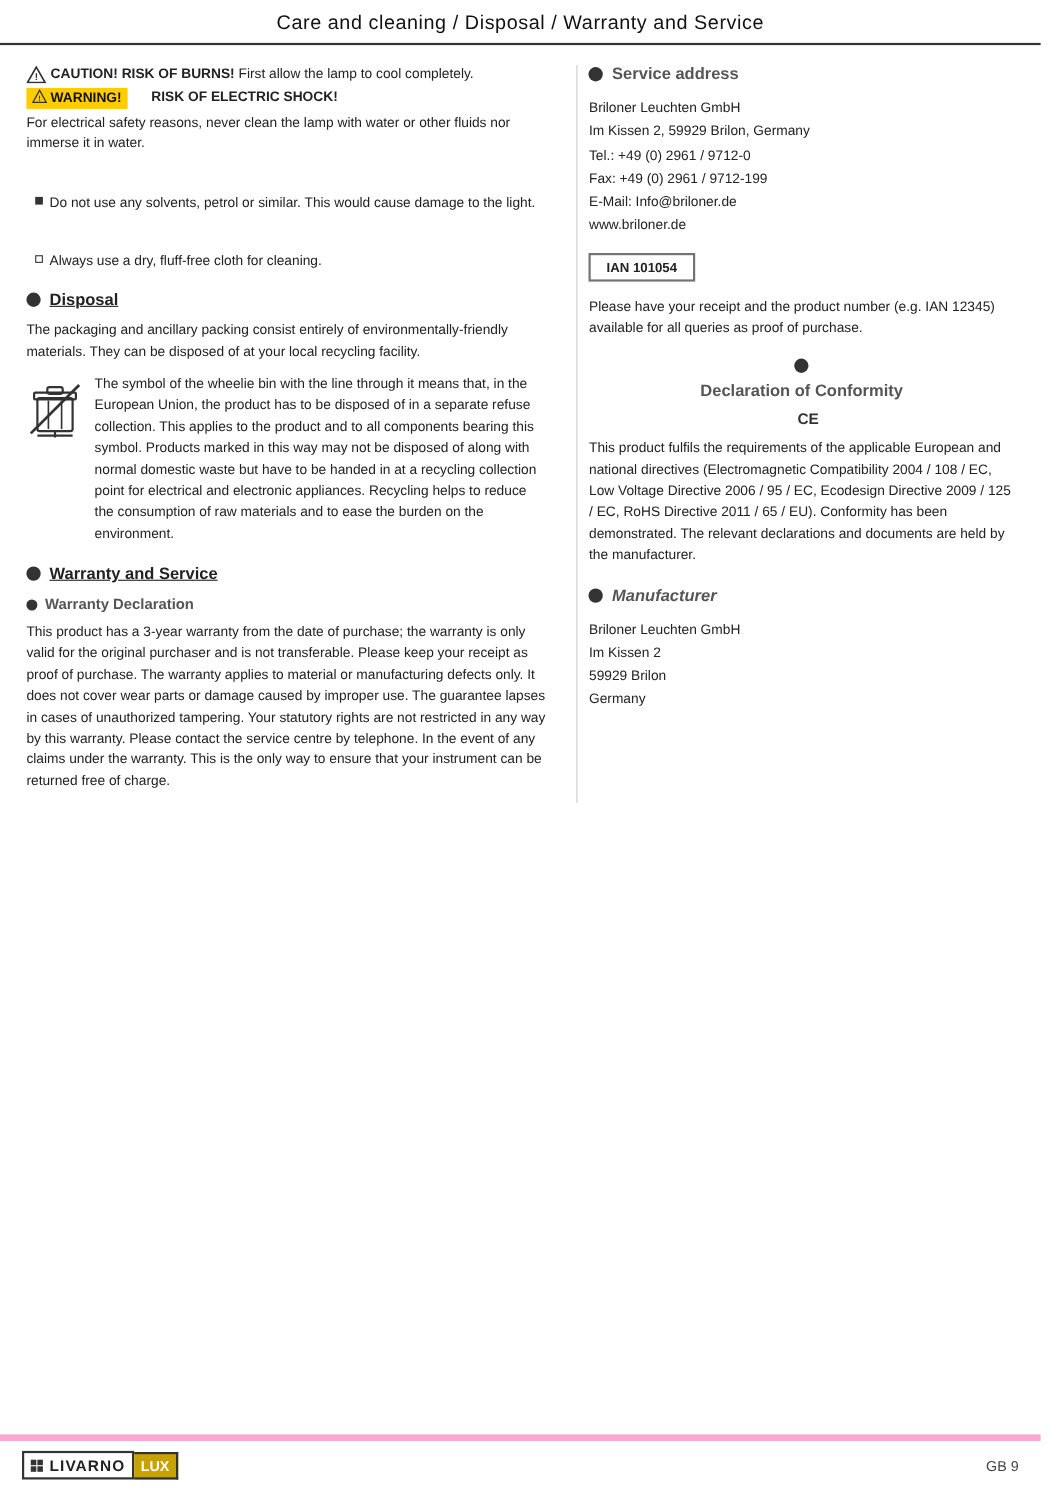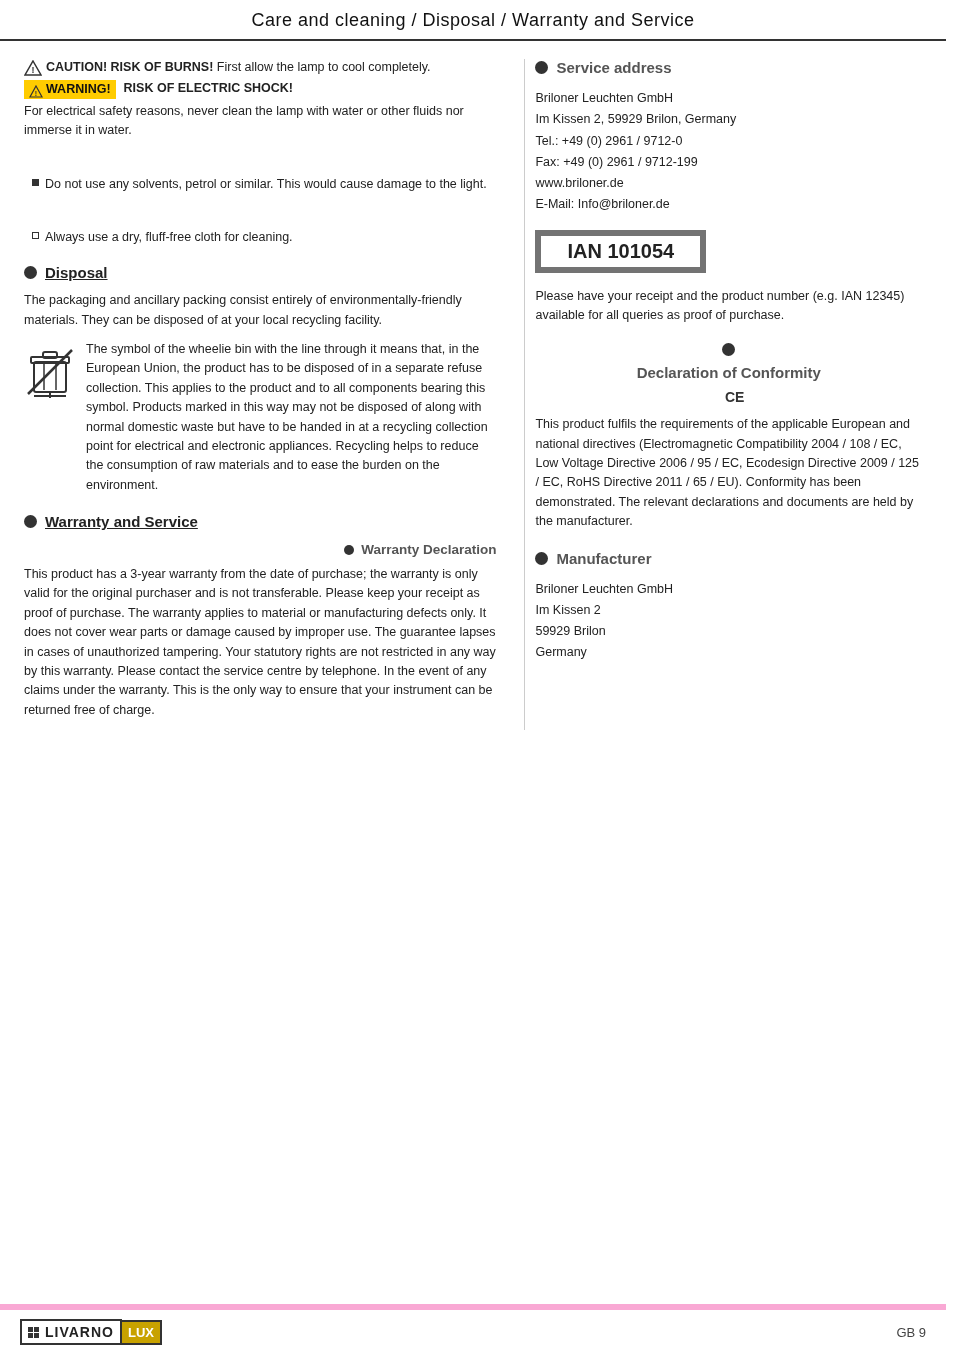--- a/index.html
+++ b/index.html
@@ -73,24 +73,24 @@
       margin-top: 1px;
     }
 
     .caution-triangle svg {
       width: 18px;
       height: 16px;
     }
 
     .warning-box {
       display: inline-flex;
-      align-items: flex-end;
+      align-items: flex-start;
       background: #ffcc00;
       padding: 1px 5px;
-      margin-right: 4px;
+      margin-right: 18px;
       gap: 3px;
     }
 
     .warning-box .icon-tri {
       display: inline-block;
       width: 14px;
       height: 13px;
     }
 
     .warning-text {
@@ -131,21 +131,20 @@
 
     .sub-section-heading {
       display: flex;
       align-items: center;
       gap: 7px;
       font-weight: bold;
       font-size: 13.5px;
       margin-top: 12px;
       margin-bottom: 8px;
       color: #555;
-      justify-content: flex-end;
     }
 
     
     .bullet-list {
       list-style: none;
       padding-left: 8px;
       margin-bottom: 10px;
     }
 
     .bullet-list li {
@@ -209,23 +208,23 @@
     }
 
     .address-block {
       font-size: 12.5px;
       line-height: 1.7;
       margin-bottom: 14px;
     }
 
     .ian-box {
       display: inline-block;
-      border: 6px solid #737373;
-      padding: 4px 26px;
-      font-size: 20px;
+      border: 2px solid #737373;
+      padding: 4px 14px;
+      font-size: 12px;
       font-weight: bold;
       margin-bottom: 14px;
     }
 
     .right-para {
       font-size: 12.5px;
       line-height: 1.55;
       margin-bottom: 18px;
     }
 
@@ -406,39 +405,39 @@
       <div class="service-address-heading">
         <span class="bullet-circle"></span>
         <span>Service address</span>
       </div>
 
       <div class="address-block">
         <div>Briloner Leuchten GmbH</div>
         <div>Im Kissen 2, 59929 Brilon, Germany</div>
         <div>Tel.: +49 (0) 2961 / 9712-0</div>
         <div>Fax: +49 (0) 2961 / 9712-199</div>
+        <div>E-Mail: Info@briloner.de</div>
         <div>www.briloner.de</div>
-        <div>E-Mail: Info@briloner.de</div>
       </div>
 
       <div class="ian-box">
         <span>IAN 101054</span>
       </div>
 
       <p class="right-para">Please have your receipt and the product number (e.g. IAN 12345) available for all queries as proof of purchase.</p>
 
       <div class="conformity-heading">
         <span class="bullet-circle"></span>
         <span>Declaration of Conformity</span>
         <span class="ce-mark">CE</span>
       </div>
 
       <p class="right-para">This product fulfils the requirements of the applicable European and national directives (Electromagnetic Compatibility 2004 / 108 / EC, Low Voltage Directive 2006 / 95 / EC, Ecodesign Directive 2009 / 125 / EC, RoHS Directive 2011 / 65 / EU). Conformity has been demonstrated. The relevant declarations and documents are held by the manufacturer.</p>
 
-      <div class="service-address-heading" style="margin-top:14px;">
+      <div class="service-address-heading" style="margin-top:14px;font-style:italic;">
         <span class="bullet-circle"></span>
         <span>Manufacturer</span>
       </div>
 
       <div class="address-block">
         <div>Briloner Leuchten GmbH</div>
         <div>Im Kissen 2</div>
         <div>59929 Brilon</div>
         <div>Germany</div>
       </div>

